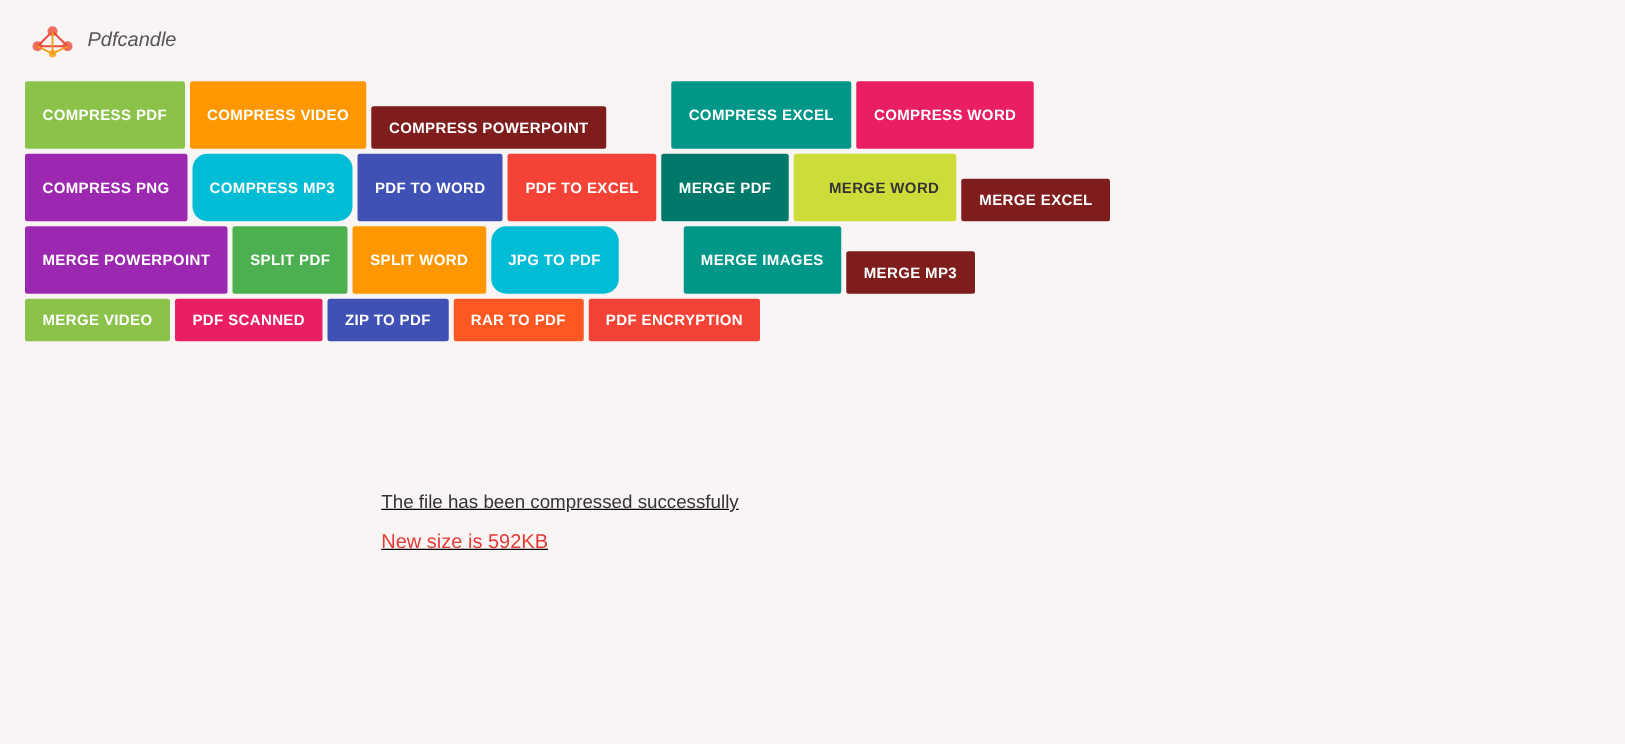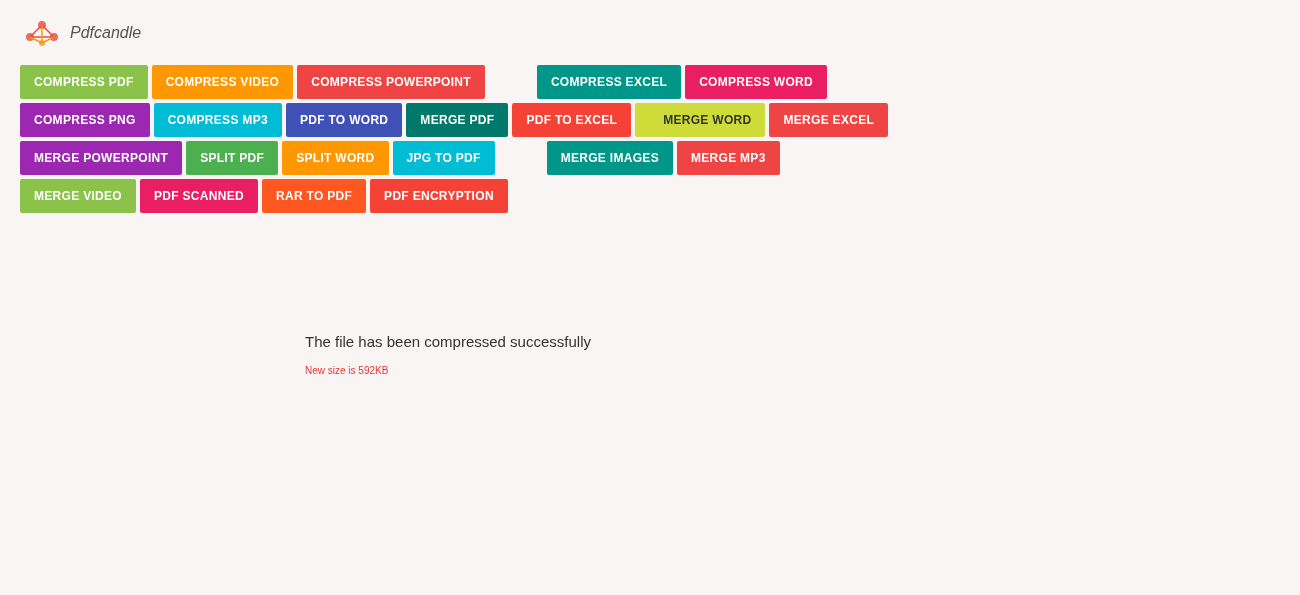--- a/index.html
+++ b/index.html
@@ -42,46 +42,47 @@
       font-size: 12px;
       font-weight: bold;
       cursor: pointer;
       border: none;
       border-radius: 2px;
       white-space: nowrap;
       letter-spacing: 0.3px;
     }
     .bg-green { background-color: #8bc34a; }
     .bg-orange { background-color: #ff9800; }
-    .bg-blue { background-color: #ef4444; }
+    .bg-blue { background-color: #7f1d1d; margin-top: 20px; }
     .bg-teal { background-color: #009688; margin-left: 48px; }
     .bg-pink { background-color: #e91e63; }
     .bg-purple { background-color: #9c27b0; }
     .bg-lime { background-color: #cddc39; color: #333; padding-left: 28px; }
-    .bg-cyan { background-color: #00bcd4; }
+    .bg-cyan { background-color: #00bcd4; border-radius: 12px; }
     .bg-indigo { background-color: #3f51b5; }
     .bg-red { background-color: #f44336; }
     .bg-dark-teal { background-color: #00796b; }
     .bg-deep-orange { background-color: #ff5722; }
     .bg-green2 { background-color: #4caf50; text-align: right; }
 
     .main-content {
       padding: 40px 20px;
       margin-top: 80px;
+      text-decoration: underline;
     }
     .success-section {
       margin-left: 285px;
     }
     .success-text {
       font-size: 15px;
       color: #333;
       margin-bottom: 15px;
     }
     .size-text {
-      font-size: 10px;
+      font-size: 16px;
       color: #e53935;
       margin-bottom: 20px;
     }
     .download-btn {
       background: linear-gradient(to bottom, #ffe082, #f9a825);
       border: 1px solid #f57f17;
       color: #333;
       font-size: 15px;
       font-weight: bold;
       padding: 10px 40px;
@@ -116,36 +117,37 @@
     <button class="nav-btn bg-green">COMPRESS PDF</button>
     <button class="nav-btn bg-orange">COMPRESS VIDEO</button>
     <button class="nav-btn bg-blue">COMPRESS POWERPOINT</button>
     <button class="nav-btn bg-teal">COMPRESS EXCEL</button>
     <button class="nav-btn bg-pink">COMPRESS WORD</button>
   </div>
   <div class="nav-row">
     <button class="nav-btn bg-purple">COMPRESS PNG</button>
     <button class="nav-btn bg-cyan">COMPRESS MP3</button>
     <button class="nav-btn bg-indigo">PDF TO WORD</button>
+    <button class="nav-btn bg-red">PDF TO EXCEL</button>
     <button class="nav-btn bg-dark-teal">MERGE PDF</button>
-    <button class="nav-btn bg-red">PDF TO EXCEL</button>
     <button class="nav-btn bg-lime">MERGE WORD</button>
     <button class="nav-btn bg-blue">MERGE EXCEL</button>
   </div>
   <div class="nav-row">
     <button class="nav-btn bg-purple">MERGE POWERPOINT</button>
     <button class="nav-btn bg-green2">SPLIT PDF</button>
     <button class="nav-btn bg-orange">SPLIT WORD</button>
     <button class="nav-btn bg-cyan">JPG TO PDF</button>
     <button class="nav-btn bg-teal">MERGE IMAGES</button>
     <button class="nav-btn bg-blue">MERGE MP3</button>
   </div>
   <div class="nav-row">
     <button class="nav-btn bg-green">MERGE VIDEO</button>
     <button class="nav-btn bg-pink">PDF SCANNED</button>
+    <button class="nav-btn bg-indigo">ZIP TO PDF</button>
     <button class="nav-btn bg-deep-orange">RAR TO PDF</button>
     <button class="nav-btn bg-red">PDF ENCRYPTION</button>
   </div>
 </nav>
 
 <div class="main-content">
   <div class="success-section">
     <p class="success-text">The file has been compressed successfully</p>
     <p class="size-text">New size is 592KB</p>
   </div>

